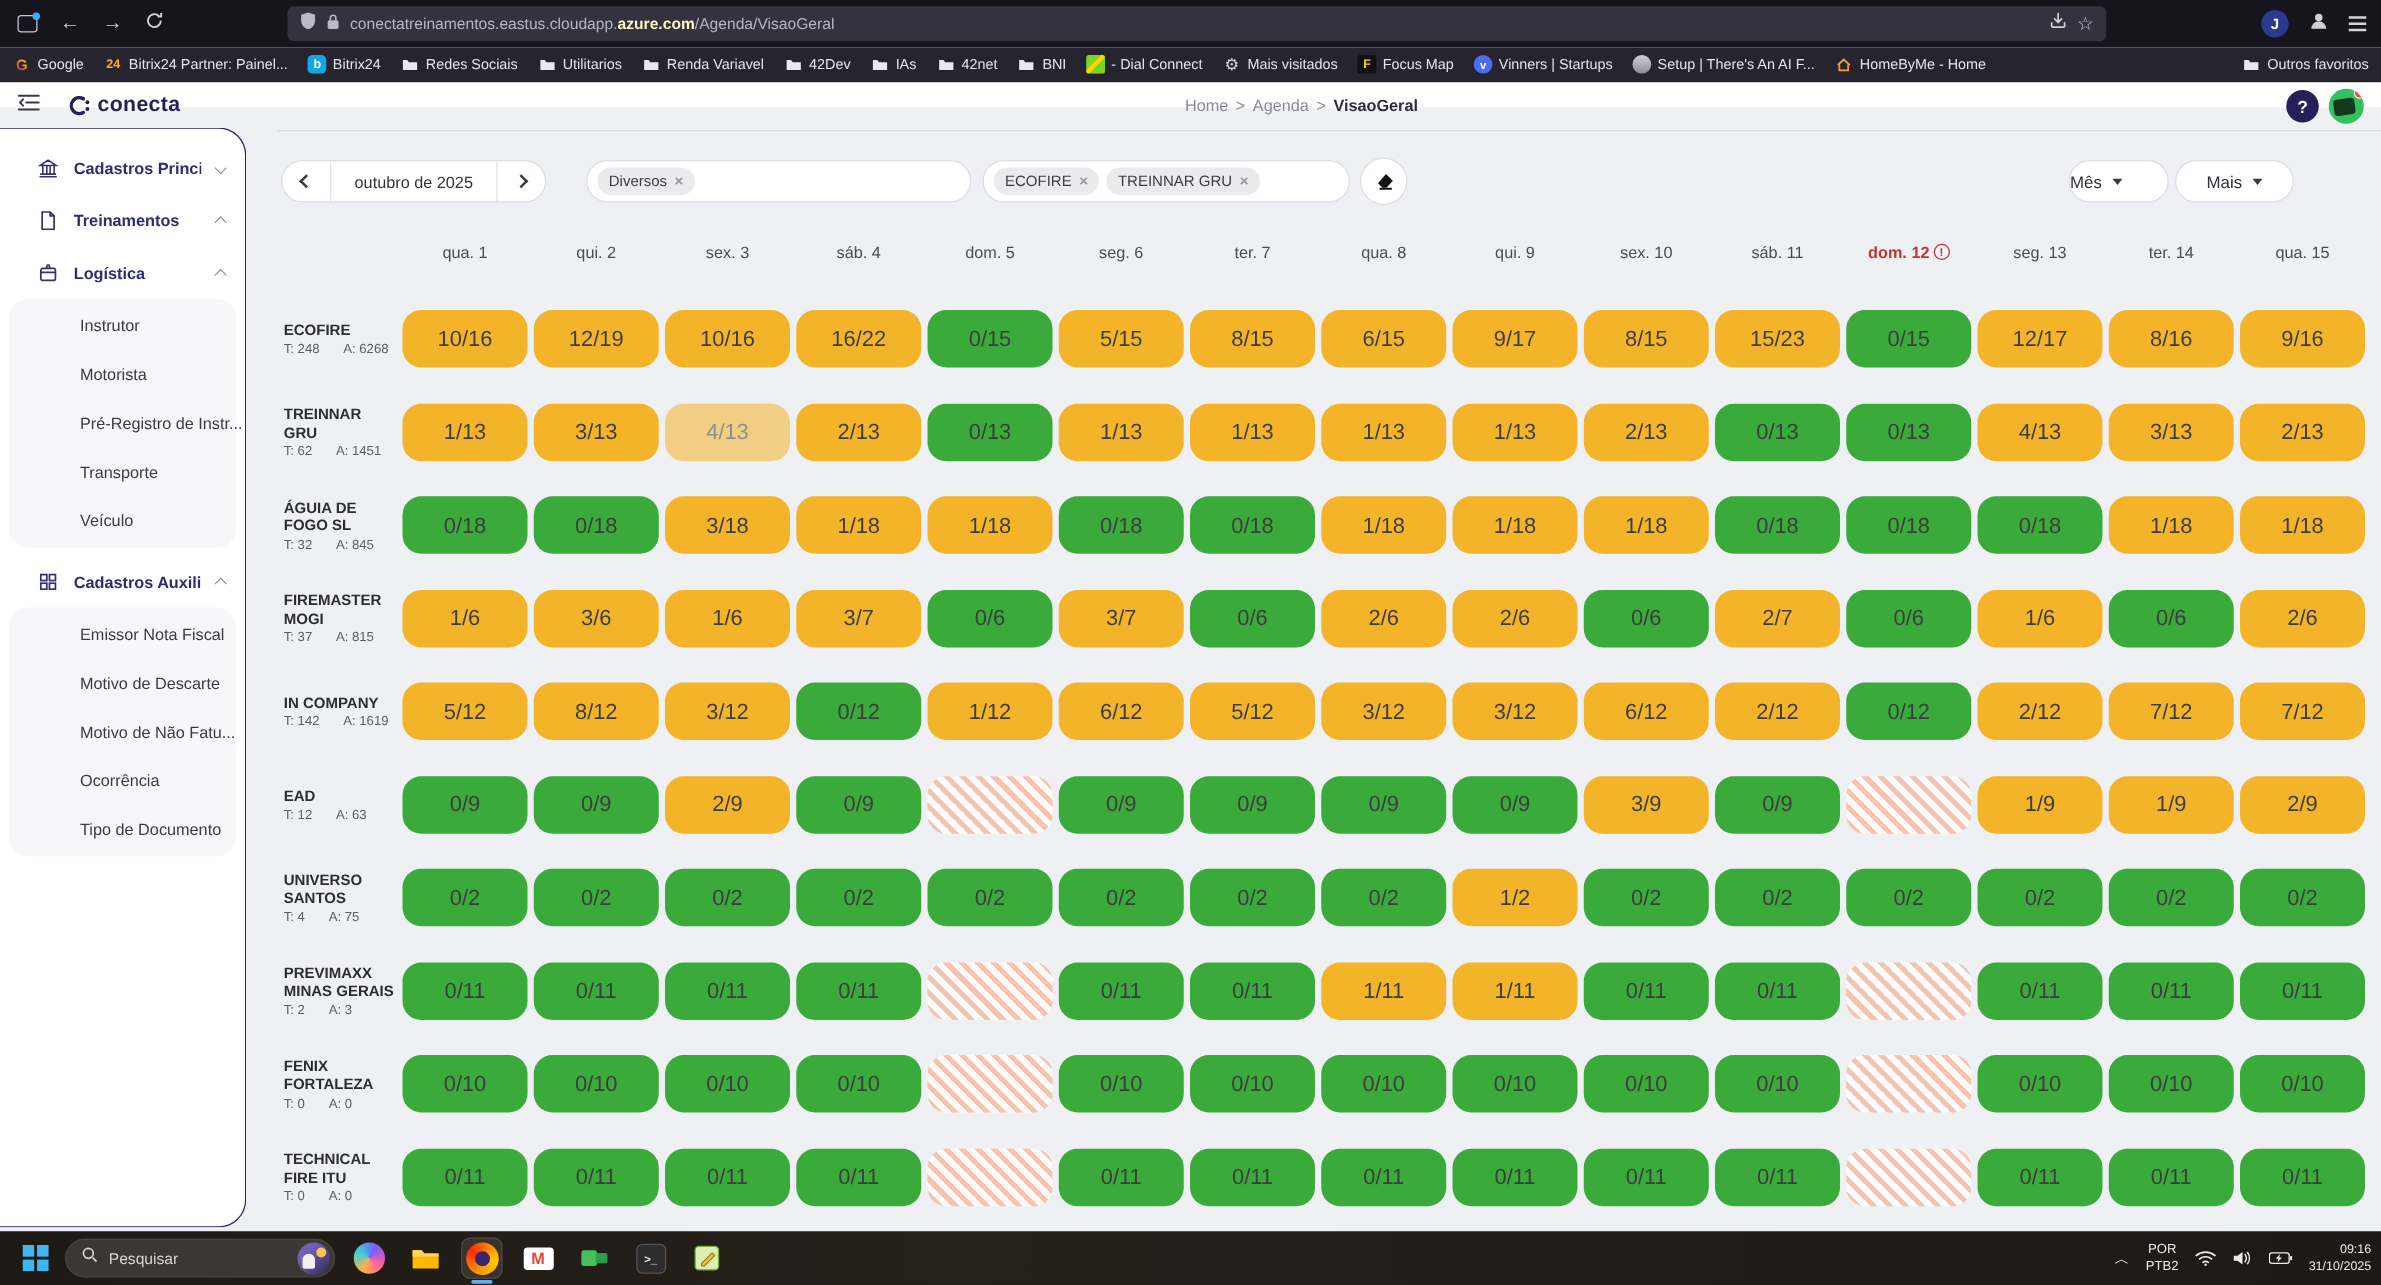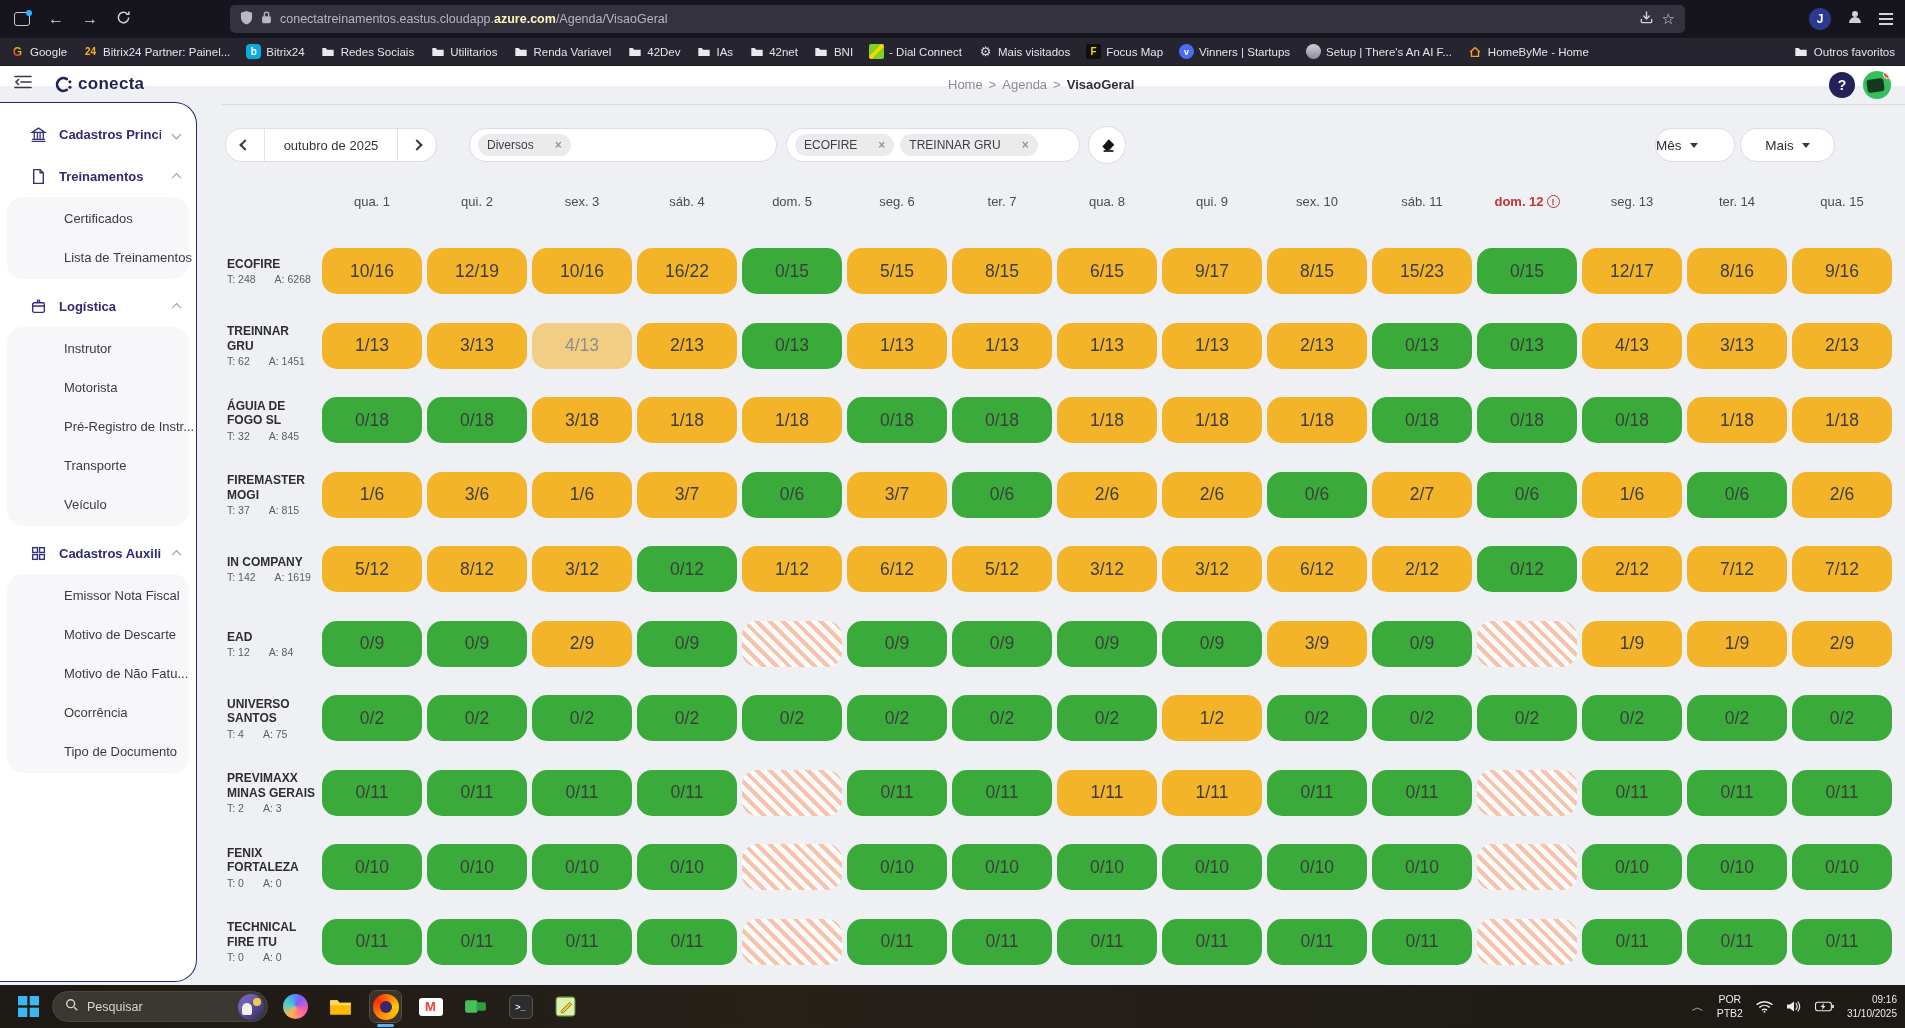--- a/index.html
+++ b/index.html
@@ -73,21 +73,21 @@
 
 .pill{position:absolute;top:62px;height:34px;background:#fff;border:1px solid #dcdce2;border-radius:17px;display:flex;align-items:center}
 .month-ctl{left:225px;width:212px}
 .mc-btn{width:38px;height:100%;display:flex;align-items:center;justify-content:center;cursor:pointer}
 .mc-mid{flex:1;height:100%;display:flex;align-items:center;justify-content:center;font-size:13px;color:#33333a;border-left:1px solid #e3e3e8;border-right:1px solid #e3e3e8}
 .chev{width:8px;height:8px;border-left:2px solid #3a3a44;border-bottom:2px solid #3a3a44}
 .chev.l{transform:rotate(45deg)}
 .chev.r{transform:rotate(-135deg)}
 .tagpill1{left:469px;width:308px;padding:0 8px;gap:6px}
 .tagpill2{left:786px;width:294px;padding:0 8px;gap:6px}
-.chip{display:flex;align-items:center;gap:21px;background:#ebebee;border-radius:12px;padding:4px 9px;font-size:12px;color:#3c3c44}
+.chip{display:flex;align-items:center;gap:6px;background:#ebebee;border-radius:12px;padding:4px 9px;font-size:12px;color:#3c3c44}
 .chip .x{color:#97979f;font-weight:bold;font-size:12px;cursor:pointer}
 .eraser-btn{left:1088px;width:38px;height:38px;top:60px;border-radius:50%;justify-content:center}
 .eraser-btn svg{width:17px;height:17px}
 .btn-mes{left:1655px;width:80px;gap:8px;font-size:13.5px;color:#2f2f36}
 .btn-mais{left:1740px;width:95px;justify-content:center;gap:8px;font-size:13.5px;color:#2f2f36}
 .dd-caret{width:0;height:0;border-left:4.5px solid transparent;border-right:4.5px solid transparent;border-top:5px solid #3a3a44;margin-top:1px}
 
 
 .day-row{position:absolute;left:222px;top:128px;display:grid;grid-template-columns:100px repeat(15,105px)}
 .day{width:100px;text-align:center;font-size:13px;color:#4b4b55;display:flex;align-items:center;justify-content:center;gap:3px}
@@ -325,28 +325,20 @@
             <div class="nav-top">
               <span class="nav-ic">
                 <svg viewBox="0 0 16 16" fill="none" stroke="currentColor" stroke-width="1.3">
                   <path d="M3.5 1.5h6l3 3v10h-9z"></path>
                   <path d="M9.5 1.5v3h3"></path>
                 </svg>
               </span>
               <span class="nav-lb">Treinamentos</span>
               <span class="caret up"></span>
             </div>
-            <div class="nav-sub">
-              <div class="nav-item">
-                <span>Certificados</span>
-              </div>
-              <div class="nav-item">
-                <span>Lista de Treinamentos</span>
-              </div>
-            </div>
           </div>
           <div class="nav-group">
             <div class="nav-top">
               <span class="nav-ic">
                 <svg viewBox="0 0 16 16" fill="none" stroke="currentColor" stroke-width="1.3">
                   <rect x="2.5" y="4.5" width="11" height="9" rx="1.5"></rect>
                   <path d="M2.5 7.5h11M6.5 4.5 7.5 2h1l1 2.5"></path>
                 </svg>
               </span>
               <span class="nav-lb">Logística</span>
@@ -751,21 +743,21 @@
         <div class="cell c-o">
           <span>7/12</span>
         </div>
         <div class="cell c-o">
           <span>7/12</span>
         </div>
         <div class="rowlab">
           <div class="rname">EAD</div>
           <div class="rstats">
             <span>T: 12</span>
-            <span>A: 84</span>
+            <span>A: 63</span>
           </div>
         </div>
         <div class="cell c-g">
           <span>0/9</span>
         </div>
         <div class="cell c-g">
           <span>0/9</span>
         </div>
         <div class="cell c-o">
           <span>2/9</span>

